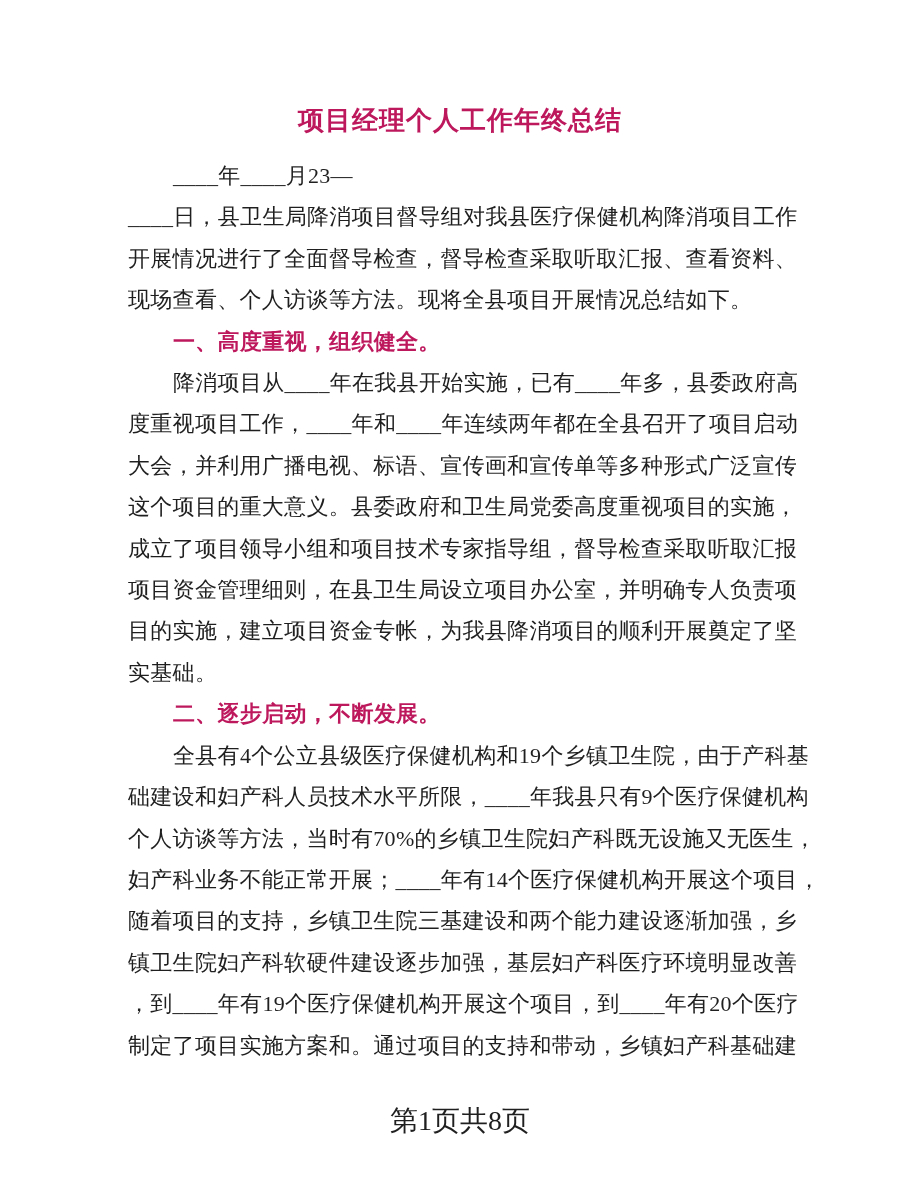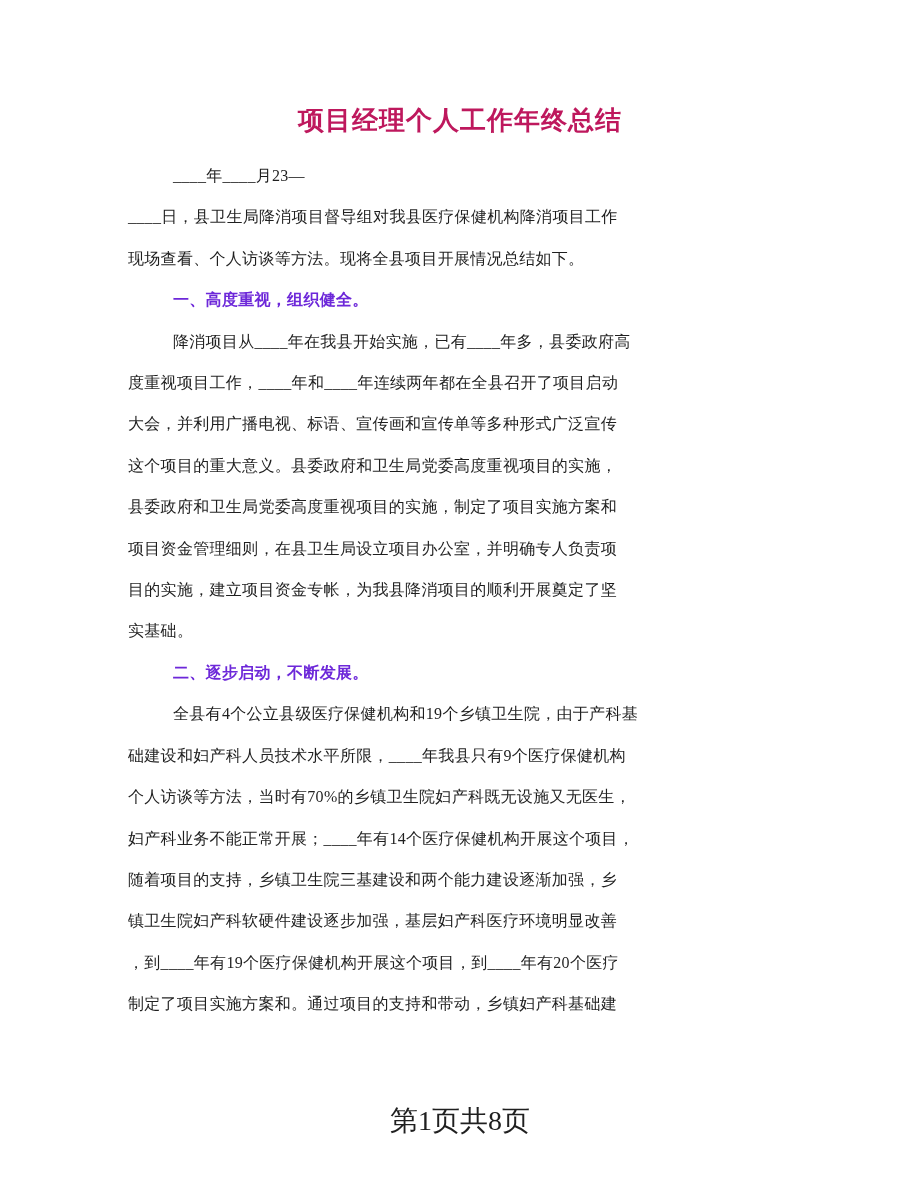--- a/index.html
+++ b/index.html
@@ -25,54 +25,55 @@
     color: #be185d;
     letter-spacing: 1px;
   }
   .doc-body {
     position: absolute;
     top: 155px;
     left: 128px;
     width: 668px;
   }
   .line {
-    font-size: 16px;
+    font-size: 22px;
     line-height: 41.4px;
     white-space: nowrap;
     letter-spacing: 0.3px;
   }
   .line.indent { padding-left: 45px; }
-  .line.bold { font-weight: bold; color: #6d28d9; }
+  .line.bold { font-weight: bold; color: #be185d; }
   .doc-footer {
     position: absolute;
     top: 1105px;
     left: 0;
     width: 100%;
     text-align: center;
     font-size: 28px;
     line-height: 32px;
     color: #1f1f1f;
   }
 </style>
 </head>
 <body>
 
 <div class="page">
   <h1 class="doc-title">项目经理个人工作年终总结</h1>
 
   <div class="doc-body">
       <div class="line indent">____年____月23—</div>
       <div class="line">____日，县卫生局降消项目督导组对我县医疗保健机构降消项目工作</div>
+      <div class="line">开展情况进行了全面督导检查，督导检查采取听取汇报、查看资料、</div>
       <div class="line">现场查看、个人访谈等方法。现将全县项目开展情况总结如下。</div>
       <div class="line indent bold">一、高度重视，组织健全。</div>
       <div class="line indent">降消项目从____年在我县开始实施，已有____年多，县委政府高</div>
       <div class="line">度重视项目工作，____年和____年连续两年都在全县召开了项目启动</div>
       <div class="line">大会，并利用广播电视、标语、宣传画和宣传单等多种形式广泛宣传</div>
       <div class="line">这个项目的重大意义。县委政府和卫生局党委高度重视项目的实施，</div>
-      <div class="line">县委政府和卫生局党委高度重视项目的实施，制定了项目实施方案和</div>
+      <div class="line">成立了项目领导小组和项目技术专家指导组，督导检查采取听取汇报</div>
       <div class="line">项目资金管理细则，在县卫生局设立项目办公室，并明确专人负责项</div>
       <div class="line">目的实施，建立项目资金专帐，为我县降消项目的顺利开展奠定了坚</div>
       <div class="line">实基础。</div>
       <div class="line indent bold">二、逐步启动，不断发展。</div>
       <div class="line indent">全县有4个公立县级医疗保健机构和19个乡镇卫生院，由于产科基</div>
       <div class="line">础建设和妇产科人员技术水平所限，____年我县只有9个医疗保健机构</div>
       <div class="line">个人访谈等方法，当时有70%的乡镇卫生院妇产科既无设施又无医生，</div>
       <div class="line">妇产科业务不能正常开展；____年有14个医疗保健机构开展这个项目，</div>
       <div class="line">随着项目的支持，乡镇卫生院三基建设和两个能力建设逐渐加强，乡</div>
       <div class="line">镇卫生院妇产科软硬件建设逐步加强，基层妇产科医疗环境明显改善</div>

